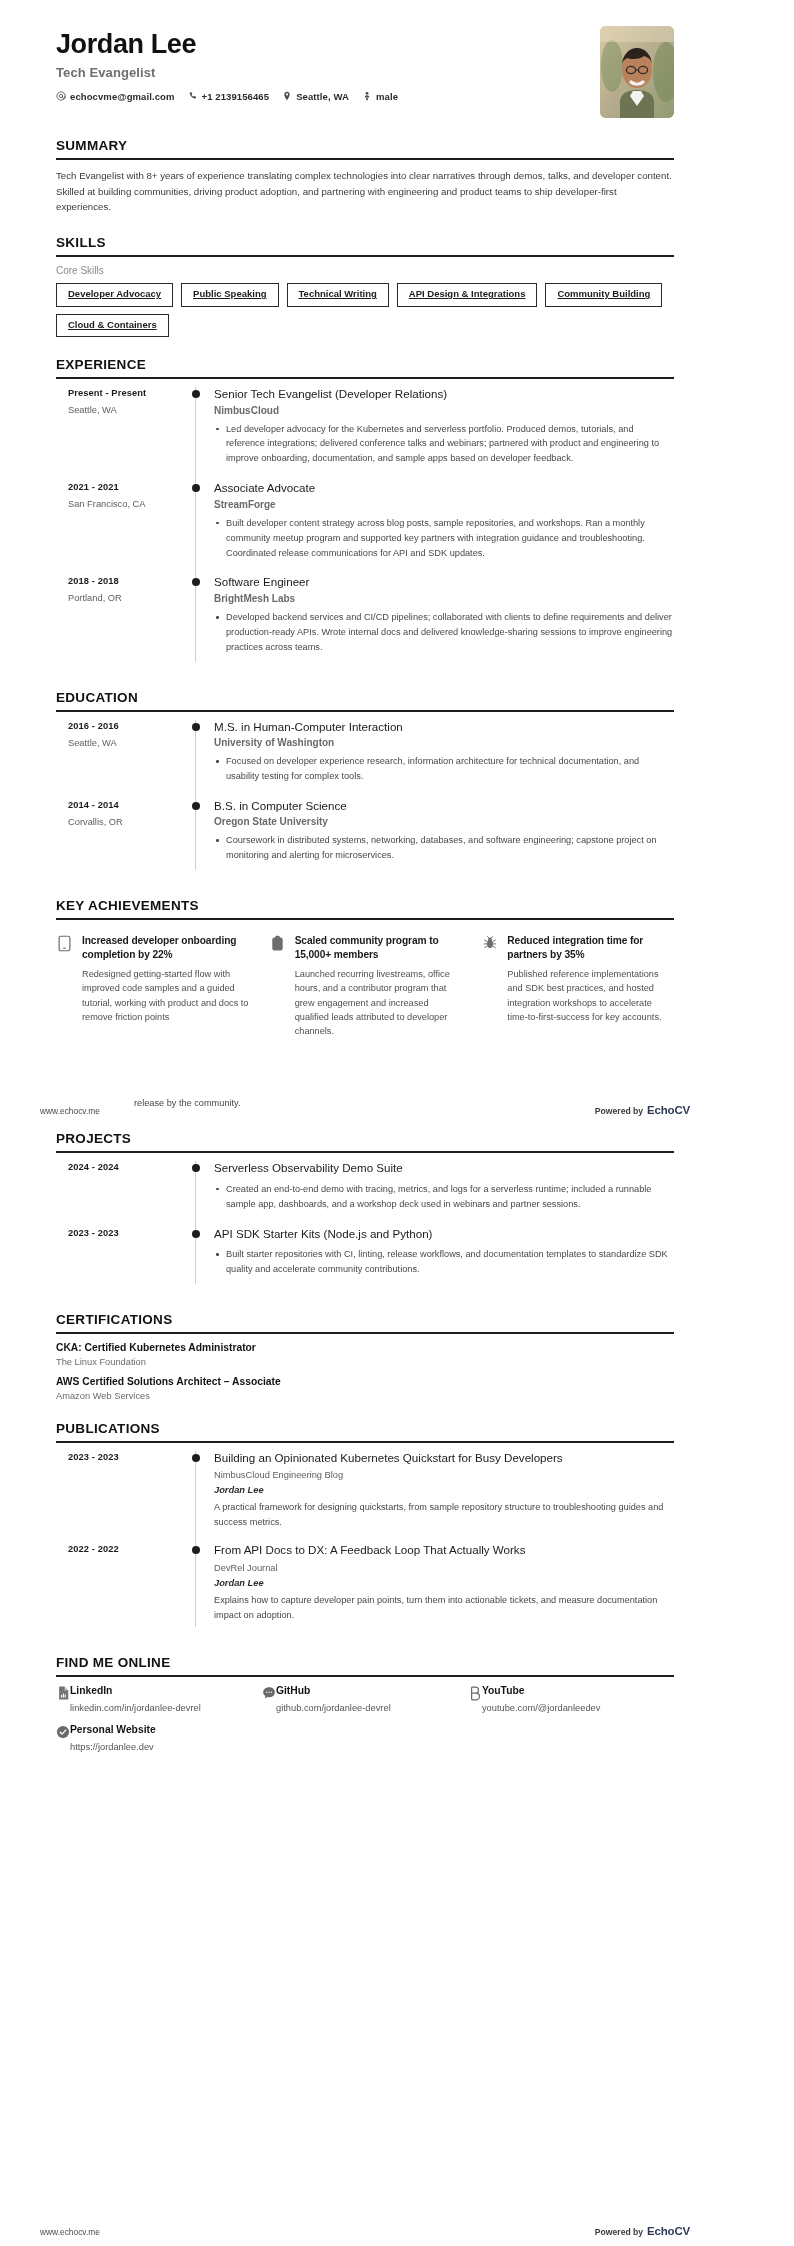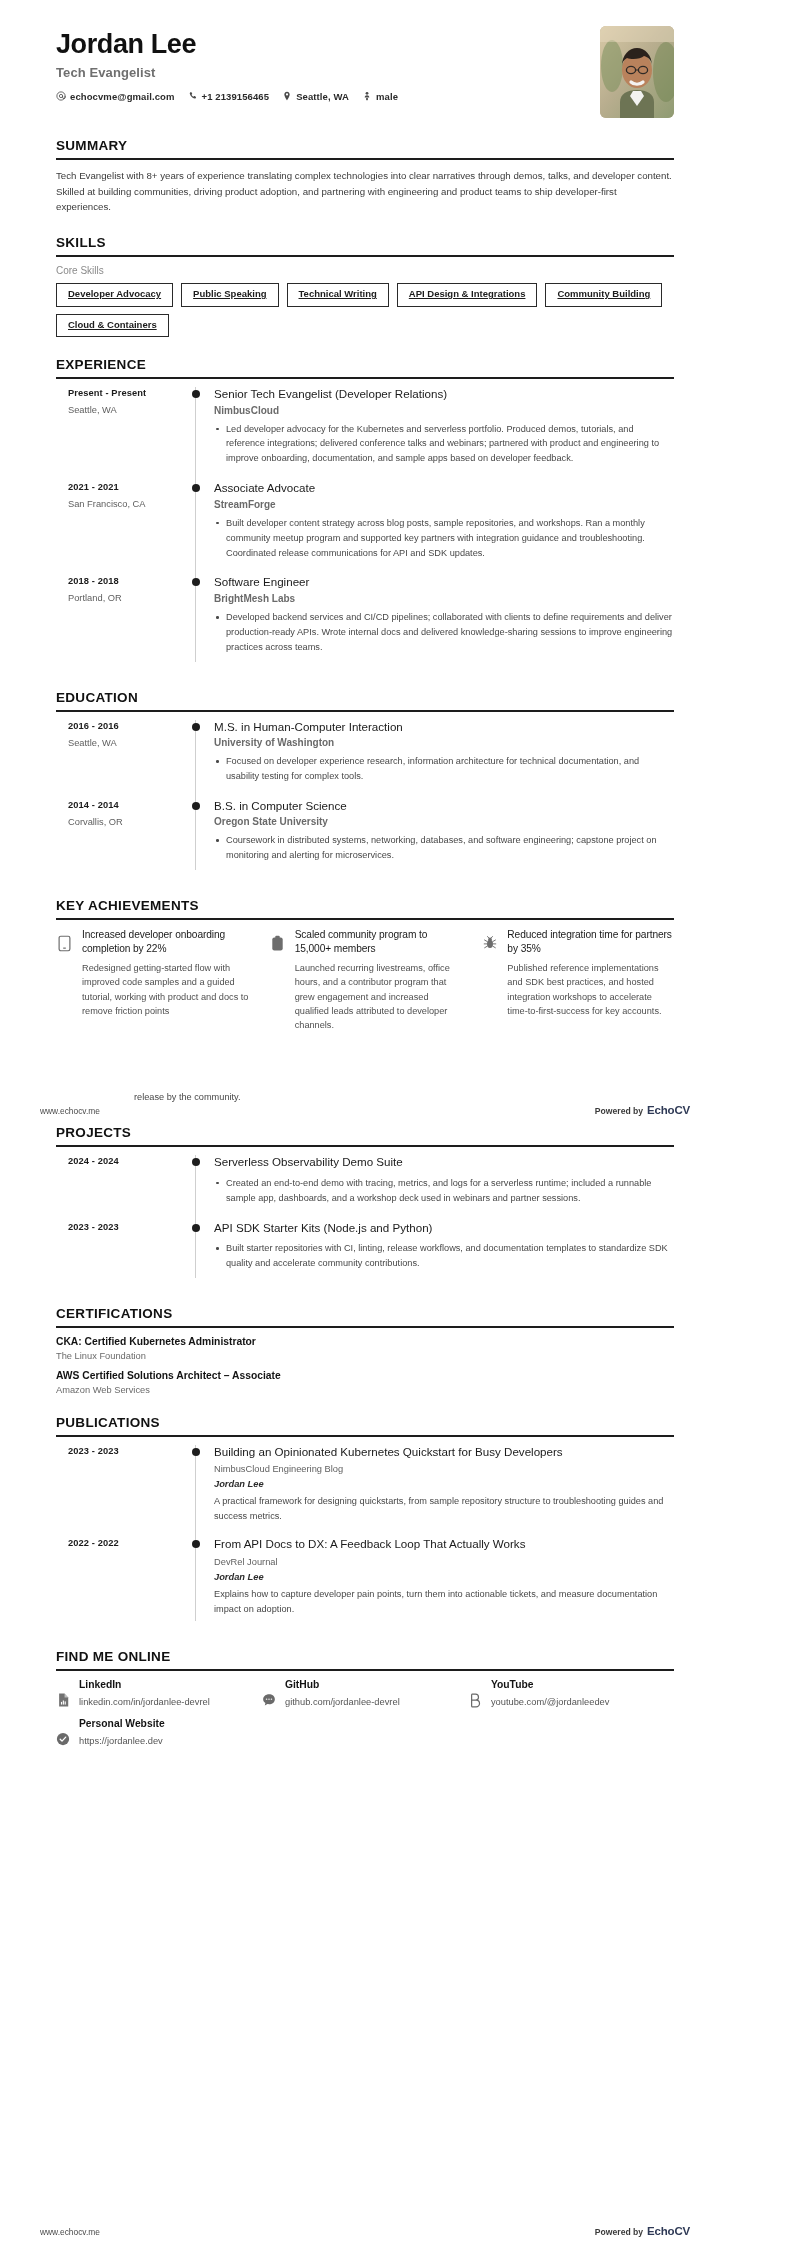--- a/index.html
+++ b/index.html
@@ -216,24 +216,25 @@
     display: flex;
     align-items: center;
     justify-content: center;
     color: #6d6d6d;
     margin-top: 5px;
   }
   .ach-ico svg { display: block; }
   .ach-txt { flex: 1 1 auto; }
   .ach-title {
     font-size: 10.2px;
-    font-weight: 400;
+    font-weight: 700;
     color: #1a1a1a;
     line-height: 1.32;
     letter-spacing: -0.1px;
+    margin-top: 6px;
   }
   .ach-desc {
     font-size: 9.2px;
     line-height: 1.55;
     color: #4f4f4f;
     margin-top: 6px;
   }
 
   
   .orphan-line {
@@ -283,22 +284,21 @@
 
   
   .links-grid {
     display: flex;
     flex-wrap: wrap;
     margin-top: 2px;
   }
   .link-item {
     width: 33.33%;
     display: flex;
-    gap: 9px;
-    align-items: flex-end;
+    align-items: flex-start;
     margin-bottom: 11px;
   }
   .link-ico {
     flex: 0 0 14px;
     width: 14px;
     height: 14px;
     color: #6a6a6a;
     margin-top: 1px;
     display: flex;
     align-items: center;

